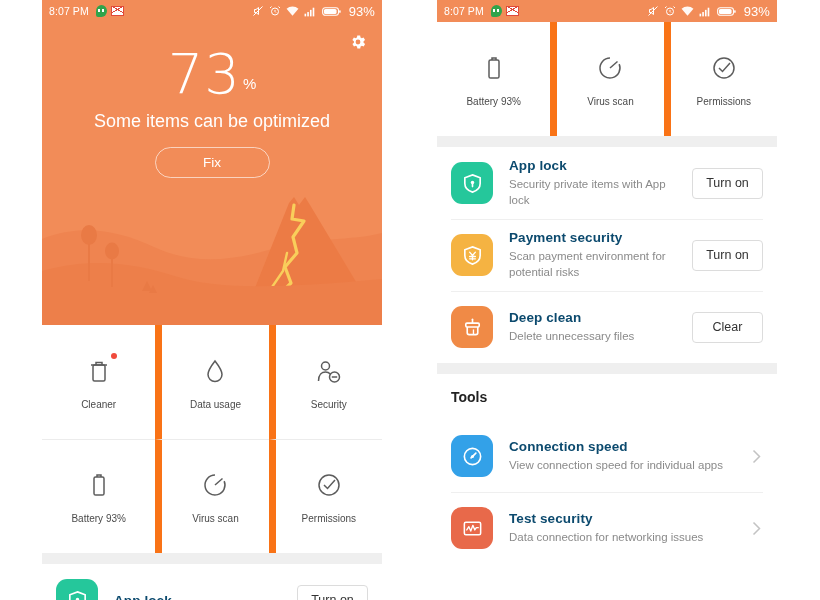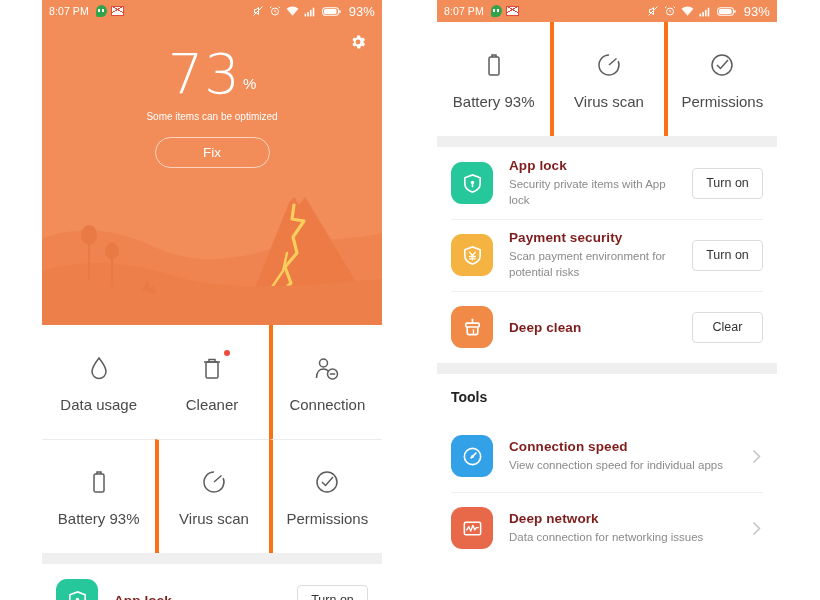--- a/index.html
+++ b/index.html
@@ -64,41 +64,41 @@
   .hero-center {
     position: relative; z-index: 3; padding-top: 24px; text-align: center;
   }
   .score { display: inline-flex; align-items: flex-end; justify-content: center; }
   .score-num {
     font-size: 56px; line-height: 1; color: #ffffff;
     font-weight: 100; letter-spacing: 1px;
     font-family: "DejaVu Sans", sans-serif;
   }
   .score-pct { font-size: 15px; color: #ffffff; margin-left: 2px; padding-bottom: 10px; font-weight: 300; }
-  .hero-sub { margin-top: 9px; color: #ffffff; font-size: 10px; }
+  .hero-sub { margin-top: 9px; color: #ffffff; font-size: 18px; }
   .fix-btn {
     margin: 15px auto 0; width: 115px; height: 31px;
     border: 1px solid rgba(255,255,255,.62); border-radius: 17px;
     color: #ffffff; font-size: 13.5px;
     display: flex; align-items: center; justify-content: center;
     background: transparent;
   }
   .scene { position: absolute; left: 0; bottom: 0; width: 340px; height: 150px; z-index: 1; }
 
   
   .grid { display: flex; flex-wrap: wrap; background: #fff; }
   .tile {
     width: 33.3333%; height: 114px;
     display: flex; flex-direction: column; align-items: center; justify-content: center;
     position: relative;
   }
-  .tile + .tile:not(.row-start) { border-left: 4px solid #f97316; }
+  .tile + .tile:not(.row-start) { border-left: 7px solid #f97316; }
   .grid .tile:nth-child(n+4) { border-top: 1px solid #ECECEC; }
   .tile-ico { height: 30px; display: flex; align-items: flex-end; position: relative; }
-  .tile-label { margin-top: 14px; font-size: 15px; color: #4A4A4A; }
+  .tile-label { margin-top: 14px; font-size: 10px; color: #4A4A4A; }
   .badge-dot {
     position: absolute; right: -6px; top: -2px;
     width: 6px; height: 6px; border-radius: 50%; background: #F04A3C;
   }
 
   .band { height: 11px; background: #EFEFEF; }
 
   
   .row {
     display: flex; align-items: center; padding: 0 14px;
@@ -106,21 +106,21 @@
   }
   .row + .row:before {
     content: ""; position: absolute; left: 14px; right: 14px; top: 0;
     height: 1px; background: #EFEFEF;
   }
   .row-ico {
     width: 42px; height: 42px; border-radius: 11px; flex: 0 0 42px;
     display: flex; align-items: center; justify-content: center;
   }
   .row-text { flex: 1; padding: 0 12px 0 16px; }
-  .row-title { font-size: 13.5px; color: #7f1d1d; font-weight: bold; letter-spacing: .1px; }
+  .row-title { font-size: 13.5px; color: #0c4a6e; font-weight: bold; letter-spacing: .1px; }
   .row-sub { font-size: 11.5px; color: #8A8A8A; margin-top: 4px; line-height: 1.35; }
   .row-btn {
     flex: 0 0 auto; min-width: 71px; height: 31px; padding: 0 2px;
     border: 1px solid #DCDCDC; border-radius: 4px; background: #fff;
     font-size: 12.5px; color: #333;
     display: flex; align-items: center; justify-content: center;
   }
   .chev { flex: 0 0 auto; width: 14px; display: flex; justify-content: center; color: #C3C3C3; }
 
   .section-head {
@@ -218,51 +218,51 @@
           <span class="score-num">73</span>
           <span class="score-pct">%</span>
         </div>
         <div class="hero-sub">Some items can be optimized</div>
         <div class="fix-btn">Fix</div>
       </div>
     </div>
 
     <div class="grid">
 
-      <div class="tile">
-        <div class="tile-ico">
-          <svg width="24" height="28" viewBox="0 0 24 28" fill="none" stroke="#5C5C5C" stroke-width="1.5">
-            <path d="M12 4 C12 4 5 13 5 17.5 A7 7 0 0 0 19 17.5 C19 13 12 4 12 4z"></path>
-          </svg>
-        </div>
-        <div class="tile-label">Data usage</div>
-      </div>
-
       <div class="tile row-start">
         <div class="tile-ico">
           <svg width="24" height="28" viewBox="0 0 24 28" fill="none" stroke="#5C5C5C" stroke-width="1.5">
             <path d="M4 8h16"></path>
               <path d="M9 8V5.5h6V8"></path>
               <rect x="6" y="8" width="12" height="16" rx="1.5"></rect>
           </svg>
           <span class="badge-dot"></span>
         </div>
         <div class="tile-label">Cleaner</div>
+      </div>
+
+      <div class="tile">
+        <div class="tile-ico">
+          <svg width="24" height="28" viewBox="0 0 24 28" fill="none" stroke="#5C5C5C" stroke-width="1.5">
+            <path d="M12 4 C12 4 5 13 5 17.5 A7 7 0 0 0 19 17.5 C19 13 12 4 12 4z"></path>
+          </svg>
+        </div>
+        <div class="tile-label">Data usage</div>
       </div>
 
       <div class="tile">
         <div class="tile-ico">
           <svg width="26" height="28" viewBox="0 0 26 28" fill="none" stroke="#5C5C5C" stroke-width="1.5">
             <circle cx="9.5" cy="9" r="4"></circle>
             <path d="M2.5 24 C2.5 17.5 6 15 9.5 15 c2 0 3.6 .7 4.8 2"></path>
             <circle cx="18.5" cy="20" r="5"></circle>
               <line x1="15.8" y1="20" x2="21.2" y2="20"></line>
           </svg>
         </div>
-        <div class="tile-label">Connection</div>
+        <div class="tile-label">Security</div>
       </div>
 
       <div class="tile row-start">
         <div class="tile-ico">
           <svg width="20" height="28" viewBox="0 0 20 28" fill="none" stroke="#5C5C5C" stroke-width="1.5">
             <rect x="5" y="6" width="10" height="18" rx="1.6"></rect>
               <path d="M8 6V4h4v2"></path>
           </svg>
         </div>
         <div class="tile-label">Battery 93%</div>
@@ -423,20 +423,21 @@
       <div class="row-ico" style="background:#F08A46">
         <svg width="23" height="23" viewBox="0 0 24 24" fill="none" stroke="#fff" stroke-width="1.7">
           <path d="M12 3.5 v4" stroke-linecap="round"></path>
           <rect x="5" y="7.5" width="14" height="4" rx="1.2"></rect>
           <path d="M6.5 11.5 v6 a2 2 0 0 0 2 2 h7 a2 2 0 0 0 2 -2 v-6"></path>
           <path d="M13 14 v5.5" stroke-width="1.4"></path>
         </svg>
       </div>
       <div class="row-text">
         <div class="row-title">Deep clean</div>
+        <div class="row-sub">Delete unnecessary files</div>
       </div>
       <div class="row-btn">Clear</div>
     </div>
 
     <div class="band"></div>
 
     <div class="section-head">Tools</div>
 
     <div class="row">
       <div class="row-ico" style="background:#33A1E8">
@@ -458,21 +459,21 @@
     </div>
 
     <div class="row">
       <div class="row-ico" style="background:#E8694A">
         <svg width="23" height="23" viewBox="0 0 24 24" fill="none" stroke="#fff" stroke-width="1.6">
           <rect x="3.5" y="5.5" width="17" height="13" rx="1.6"></rect>
           <path d="M6 13.5 l2.2 -3.4 l2 4.6 l2.2 -6 l2 4.8 l1.6 -2.4 h2" stroke-width="1.4" stroke-linejoin="round" stroke-linecap="round"></path>
         </svg>
       </div>
       <div class="row-text">
-        <div class="row-title">Deep network</div>
+        <div class="row-title">Test security</div>
         <div class="row-sub">Data connection for networking issues</div>
       </div>
       <div class="chev">
         <svg width="9" height="15" viewBox="0 0 9 15" fill="none" stroke="#C3C3C3" stroke-width="1.5">
           <path d="M1.5 1.5 L7.5 7.5 L1.5 13.5"></path>
         </svg>
       </div>
     </div>
   </div>
 </div>

